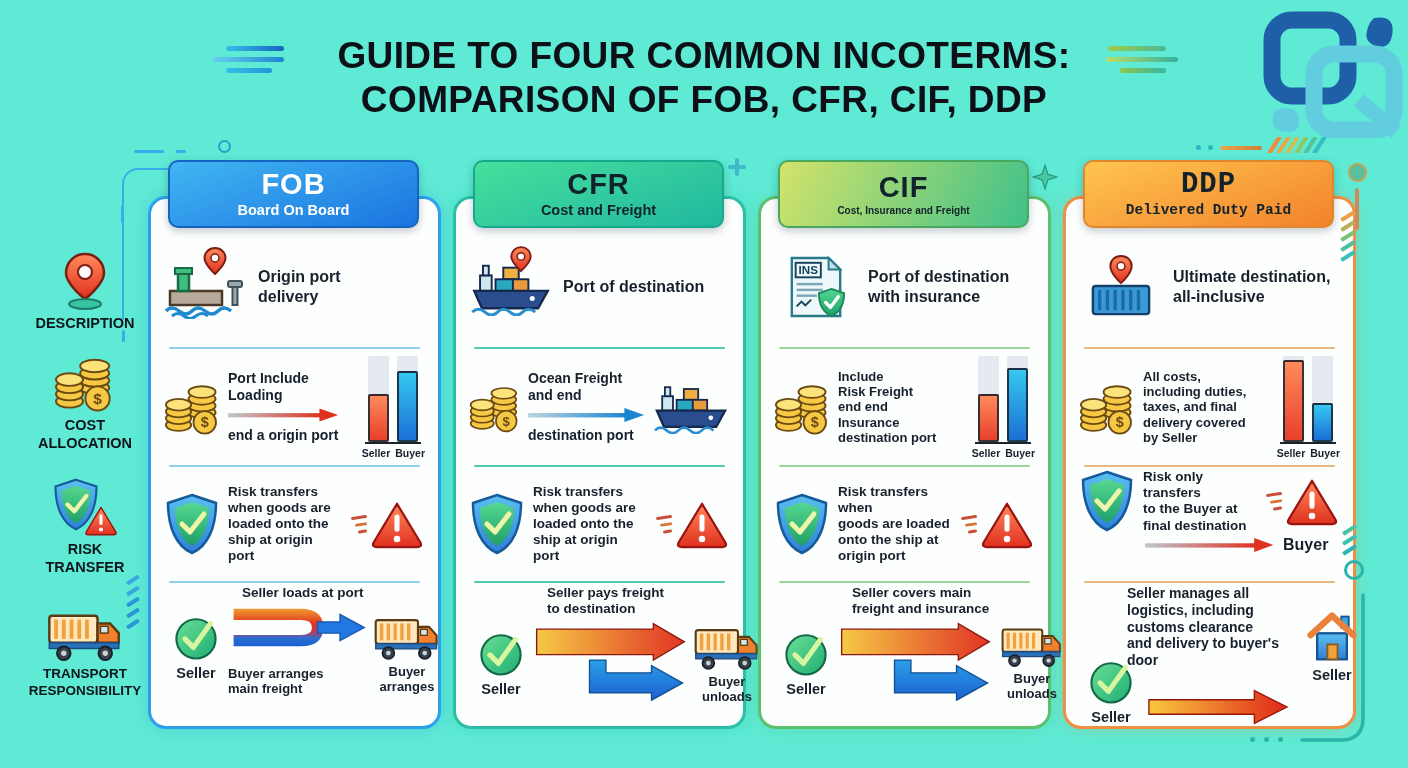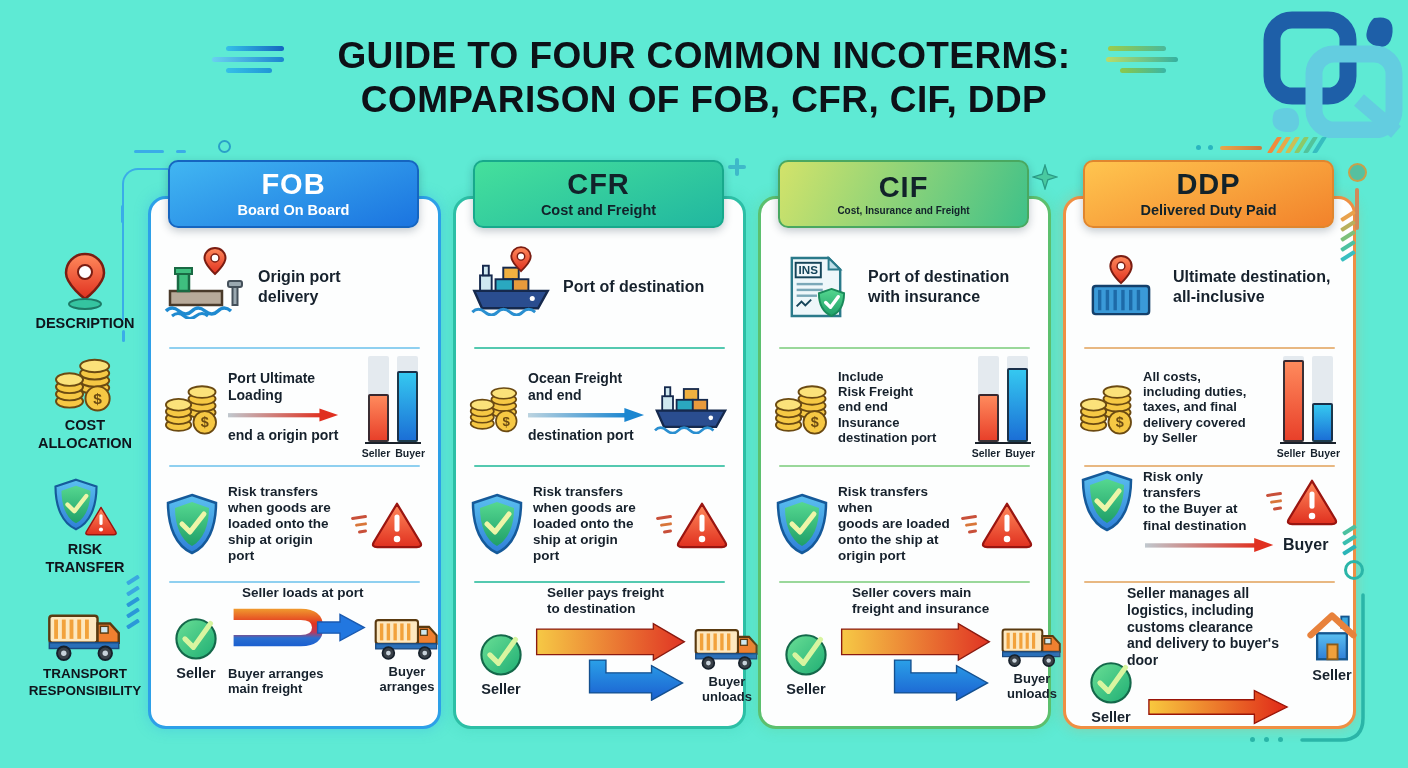--- a/index.html
+++ b/index.html
@@ -33,21 +33,21 @@
   .card.cif{left:758px;border:3px solid #5cc06e;box-shadow:0 0 14px rgba(92,192,110,.3);}
   .card.ddp{left:1063px;border:3px solid #ef8f43;box-shadow:0 0 14px rgba(239,143,67,.3);}
   .card-header{position:absolute;top:160px;width:247px;height:64px;border-radius:10px;z-index:3;
                display:flex;flex-direction:column;align-items:center;justify-content:center;
                box-shadow:0 3px 8px rgba(20,40,60,.25);}
   .ch-code{font-size:29px;font-weight:800;line-height:1;letter-spacing:1px;}
   .ch-name{font-size:14.5px;font-weight:700;margin-top:3px;}
   .hd-fob{left:168px;background:linear-gradient(160deg,#41b6f2,#1b74e0);border:2px solid #1565c0;color:#ffffff;}
   .hd-cfr{left:473px;background:linear-gradient(160deg,#45e09c,#21b7a0);border:2px solid #17a98c;color:#12222a;}
   .hd-cif{left:778px;background:linear-gradient(115deg,#d3e36a,#3fc189);border:2px solid #49a860;color:#12222a;}
-  .hd-ddp{left:1083px;background:linear-gradient(160deg,#ffc54f,#f2822b);border:2px solid #e0862e;color:#12222a;}
+  .hd-ddp{left:1083px;background:linear-gradient(160deg,#ffc54f,#f2822b);border:2px solid #e0862e;color:#12222a;font-family:Liberation Mono, monospace;}
   
   .cell{position:absolute;left:13px;right:13px;}
   .row-desc{top:30px;height:116px;display:flex;align-items:center;gap:10px;}
   .row-cost{top:152px;height:112px;display:flex;align-items:center;gap:6px;}
   .row-risk{top:270px;height:110px;}
   .row-trans{top:386px;height:138px;display:flex;flex-direction:column;}
   .div-line{position:absolute;left:18px;right:18px;height:2px;border-radius:2px;}
   .dl1{top:148px;} .dl2{top:266px;} .dl3{top:382px;}
   .fob .div-line{background:#8fd0f0;} .cfr .div-line{background:#54c9b0;}
   .cif .div-line{background:#9ad89a;} .ddp .div-line{background:#e8b882;}
@@ -321,21 +321,21 @@
           </svg>
       </div>
       <div class="desc-text t">Origin port
 delivery</div>
     </div>
     <div class="cell row-cost">
       <svg width="58" height="56">
           <use href="#sym-coins"></use>
         </svg>
       <div class="cost-mid">
-        <div class="cost-text t">Port Ultimate
+        <div class="cost-text t">Port Include
 Loading</div>
         <svg width="112" height="16" viewBox="0 0 120 16">
           <rect x="0" y="6" width="100" height="4.5" fill="url(#gThinRed)"></rect>
             <polygon points="98,1 118,8 98,15" fill="#e03020"></polygon>
         </svg>
         <div class="cost-text t">end a origin port</div>
       </div>
       <div class="bchart">
         <div class="bars">
           <div class="track">

